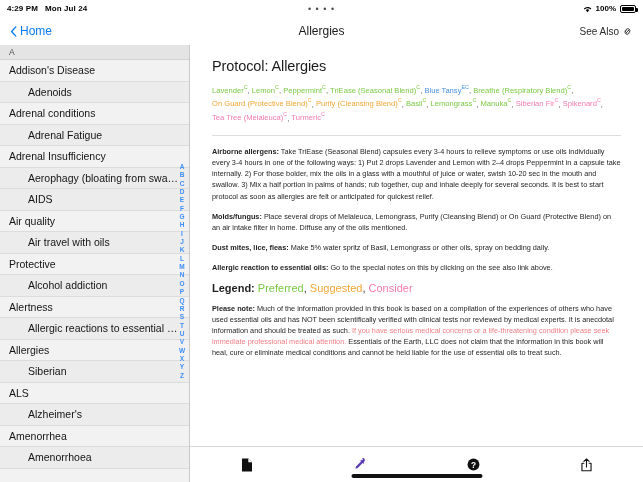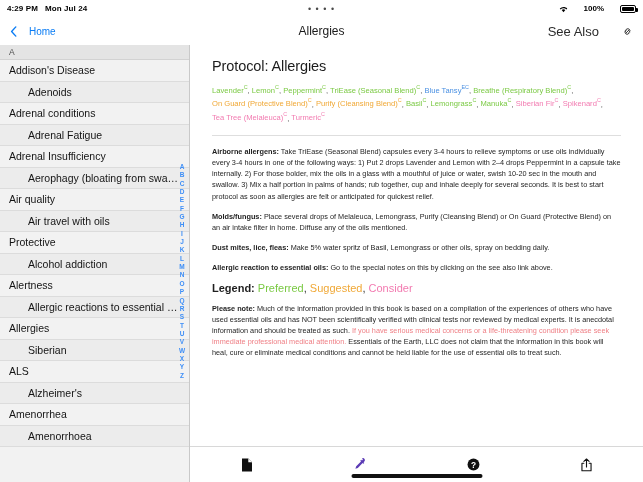--- a/index.html
+++ b/index.html
@@ -14,49 +14,49 @@
   
   .statusbar {
     height: 17px; flex: 0 0 17px;
     display: flex; align-items: center;
     padding: 0 7px;
     font-size: 8px; color: #000;
     position: relative;
   }
   .sb-left { display:flex; align-items:center; gap:7px; font-weight:600; letter-spacing:0.1px;}
   .sb-center { position:absolute; left:0; right:0; text-align:center; font-size:9px; color:#4a4a4a; letter-spacing:1px; line-height:8px; pointer-events:none;}
-  .sb-right { margin-left:auto; display:flex; align-items:center; gap:16px; font-weight:600;}
+  .sb-right { margin-left:auto; display:flex; align-items:center; gap:4px; font-weight:600;}
   .wifi-ico { display:inline-block; width:9px; height:8px; position:relative; }
   .wifi-ico svg { display:block; }
   .batt {
     width: 16px; height: 8px; border: 1px solid #000; border-radius: 2px;
     position: relative; display:inline-block;
   }
   .batt::after {
     content:""; position:absolute; right:-3px; top:2px; width:2px; height:4px;
     background:#000; border-radius: 0 1px 1px 0;
   }
   .batt-fill { position:absolute; left:1px; top:1px; bottom:1px; width:12px; background:#000; border-radius:1px;}
 
   
   .navbar {
     height: 28px; flex: 0 0 28px;
     display: flex; align-items: center;
     padding: 0 10px;
     position: relative;
     background: #ffffff;
   }
-  .nav-back { display:flex; align-items:center; gap:12px; color:#0a7cf4; font-size:10px; cursor:pointer;}
+  .nav-back { display:flex; align-items:center; gap:3px; color:#0a7cf4; font-size:12px; cursor:pointer;}
   .chev-left { display:inline-block; width:7px; height:11px; position:relative; }
   .chev-left svg{display:block;}
   .nav-title {
     position:absolute; left:0; right:0; text-align:center;
     font-size:12px; color:#1a1a1a; font-weight:400; pointer-events:none;
   }
-  .nav-right { margin-left:auto; display:flex; align-items:center; gap:23px; font-size:13px; color:#2b2b2b; cursor:pointer; z-index:2;}
+  .nav-right { margin-left:auto; display:flex; align-items:center; gap:3px; font-size:10px; color:#2b2b2b; cursor:pointer; z-index:2;}
   .link-ico { width:11px; height:11px; display:inline-block;}
   .link-ico svg{display:block;}
 
   
   .content { flex:1 1 auto; display:flex; min-height:0; position:relative; }
 
   
   .sidebar {
     width: 190px; flex: 0 0 190px;
     background: #f2f2f2;
@@ -195,20 +195,21 @@
 
     <div class="sidebar">
       <div class="sb-section">A</div>
       <div id="sb-rows">
           <div class="sb-row"><span>Addison's Disease</span></div>
           <div class="sb-row alt"><span>Adenoids</span></div>
           <div class="sb-row"><span>Adrenal conditions</span></div>
           <div class="sb-row alt"><span>Adrenal Fatigue</span></div>
           <div class="sb-row"><span>Adrenal Insufficiency</span></div>
           <div class="sb-row alt"><span>Aerophagy (bloating from swallowing air)</span></div>
+          <div class="sb-row alt"><span>AIDS</span></div>
           <div class="sb-row"><span>Air quality</span></div>
           <div class="sb-row alt"><span>Air travel with oils</span></div>
           <div class="sb-row"><span>Protective</span></div>
           <div class="sb-row alt"><span>Alcohol addiction</span></div>
           <div class="sb-row"><span>Alertness</span></div>
           <div class="sb-row alt"><span>Allergic reactions to essential oils</span></div>
           <div class="sb-row selected"><span>Allergies</span></div>
           <div class="sb-row alt"><span>Siberian</span></div>
           <div class="sb-row"><span>ALS</span></div>
           <div class="sb-row alt"><span>Alzheimer's</span></div>

